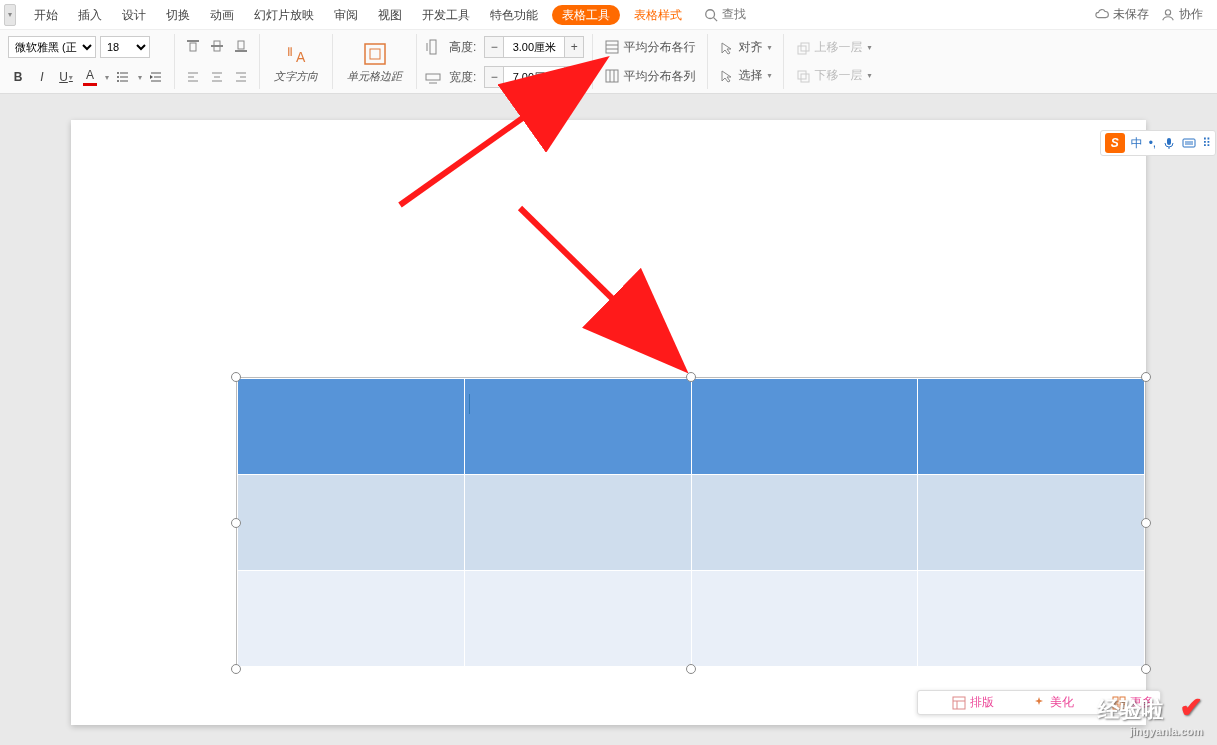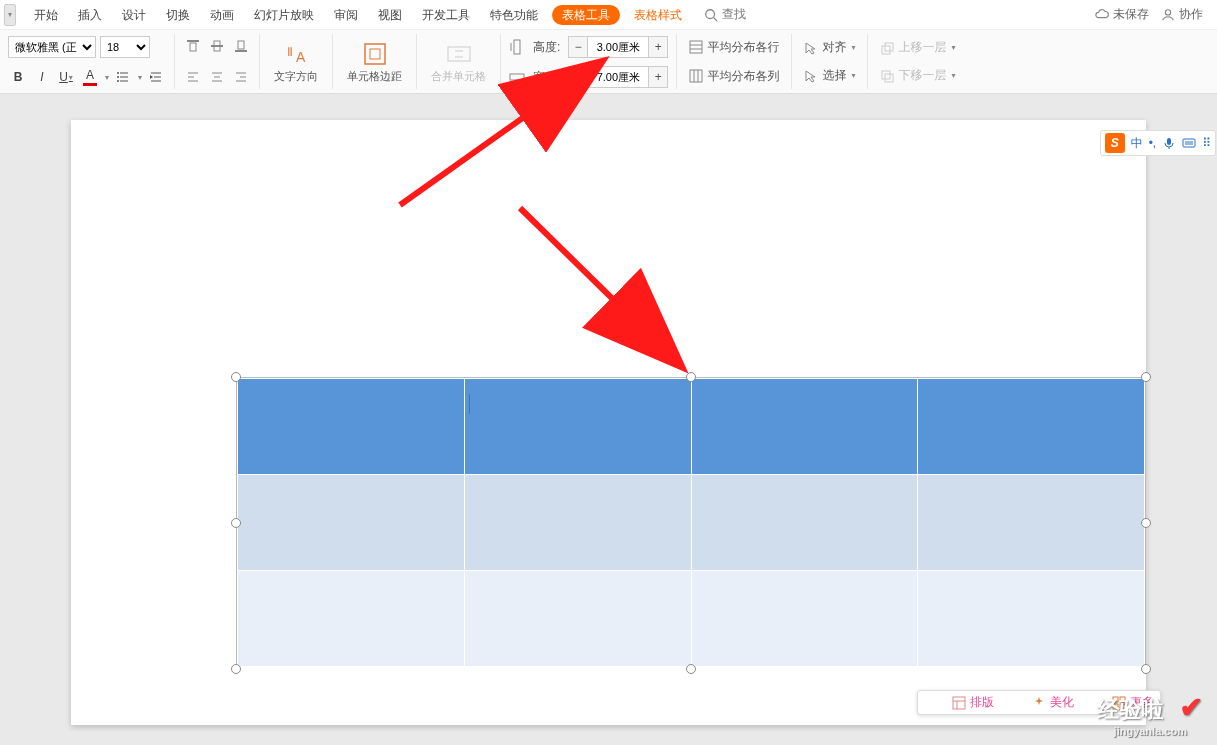--- a/index.html
+++ b/index.html
@@ -28,21 +28,21 @@
 .font-size { width: 50px;}
 .bold { font-weight:bold;}
 .italic { font-style:italic;}
 .underline { text-decoration:underline;}
 .color-bar { display:inline-block; width:14px; height:3px; background:#d00; margin-top:1px;}
 .dropdown-arrow { font-size:8px; color:#888; margin-left:1px;}
 
 .big-btn { display:flex; flex-direction:column; align-items:center; justify-content:center; padding: 2px 6px; cursor:pointer; border-radius:2px; min-width:48px;}
 .big-icon { width:28px; height:28px; display:flex; align-items:center; justify-content:center; color:#e07b3c;}
 .big-icon.grey { color:#aaa;}
-.big-btn span { font-size:11px; color:#555; margin-top:1px;}
+.big-btn span { font-size:11px; color:#555; margin-top:1px;font-style:italic;}
 .big-btn.disabled span { color:#bbb;}
 
 .dim-label{ font-size:12px; color:#555; margin: 0 4px;}
 .spinner { display:flex; align-items:center; border:1px solid #ccc; height:22px;}
 .spinner button{ width:18px; height:20px; border:none; background:#f5f5f5; cursor:pointer; font-size:12px; color:#555;}
 .spinner input{ width:62px; height:20px; border:none; border-left:1px solid #ccc; border-right:1px solid #ccc; text-align:center; font-size:11px;}
 
 .text-btn { display:flex; align-items:center; gap:4px; font-size:12px; color:#555; padding:2px 4px; cursor:pointer; height:22px;}
 .text-btn.disabled{ color:#bbb;}
 
@@ -71,21 +71,21 @@
 .ime-item { color:#2b72c4; font-size:12px;}
 
 
 .float-tb { position:absolute; bottom:30px; right:56px; display:flex; align-items:center; background:#fff; border:1px solid #ddd; border-radius:3px; box-shadow:0 1px 4px rgba(0,0,0,.15); padding:3px 6px; gap:10px;}
 .ft-item { display:flex; align-items:center; gap:4px; font-size:12px; color:#ec4899; cursor:pointer;padding-left:28px;}
 
 
 .watermark { position:absolute; bottom:8px; right:14px; text-align:right; color:#fff; font-weight:bold;}
 .wm-main { font-size:22px; text-shadow:1px 1px 2px rgba(0,0,0,.5); display:flex; align-items:baseline; gap:16px; justify-content:flex-end;}
 .wm-check { color:#f33; font-size:28px;}
-.wm-sub { font-size:11px; color:#eee; text-shadow:1px 1px 1px rgba(0,0,0,.5);text-align:center;}
+.wm-sub { font-size:11px; color:#eee; text-shadow:1px 1px 1px rgba(0,0,0,.5);}
 
 svg { display:block;}
 </style>
 </head>
 <body>
 
 <div class="menu-bar">
   <div class="menu-handle">▾</div>
   <div class="menu-item">开始</div>
   <div class="menu-item">插入</div>
@@ -222,32 +222,20 @@
       <div class="big-icon">
         <svg width="26" height="26" viewBox="0 0 26 26">
             <rect x="3" y="3" width="20" height="20" fill="none" stroke="#e07b3c" stroke-width="1.5"></rect>
             <rect x="8" y="8" width="10" height="10" fill="none" stroke="#e07b3c" stroke-width="1"></rect>
           </svg>
       </div>
       <span>单元格边距</span>
     </div>
   </div>
 
-  <div class="rib-group" style="justify-content:center;">
-    <div class="big-btn disabled">
-      <div class="big-icon grey">
-        <svg width="26" height="26" viewBox="0 0 26 26">
-            <rect x="2" y="6" width="22" height="14" fill="none" stroke="#ccc"></rect>
-            <line x1="9" y1="10" x2="17" y2="10" stroke="#ccc"></line>
-            <line x1="9" y1="16" x2="17" y2="16" stroke="#ccc"></line>
-          </svg>
-      </div>
-      <span>合并单元格</span>
-    </div>
-  </div>
 
 
   <div class="rib-group" style="justify-content:space-between; gap:8px;">
     <div class="rib-row">
       <svg width="16" height="16">
           <rect x="5" y="1" width="6" height="14" fill="none" stroke="#888"></rect>
           <line x1="2" y1="4" x2="2" y2="12" stroke="#888"></line>
         </svg>
       <span class="dim-label">高度:</span>
       <div class="spinner">

